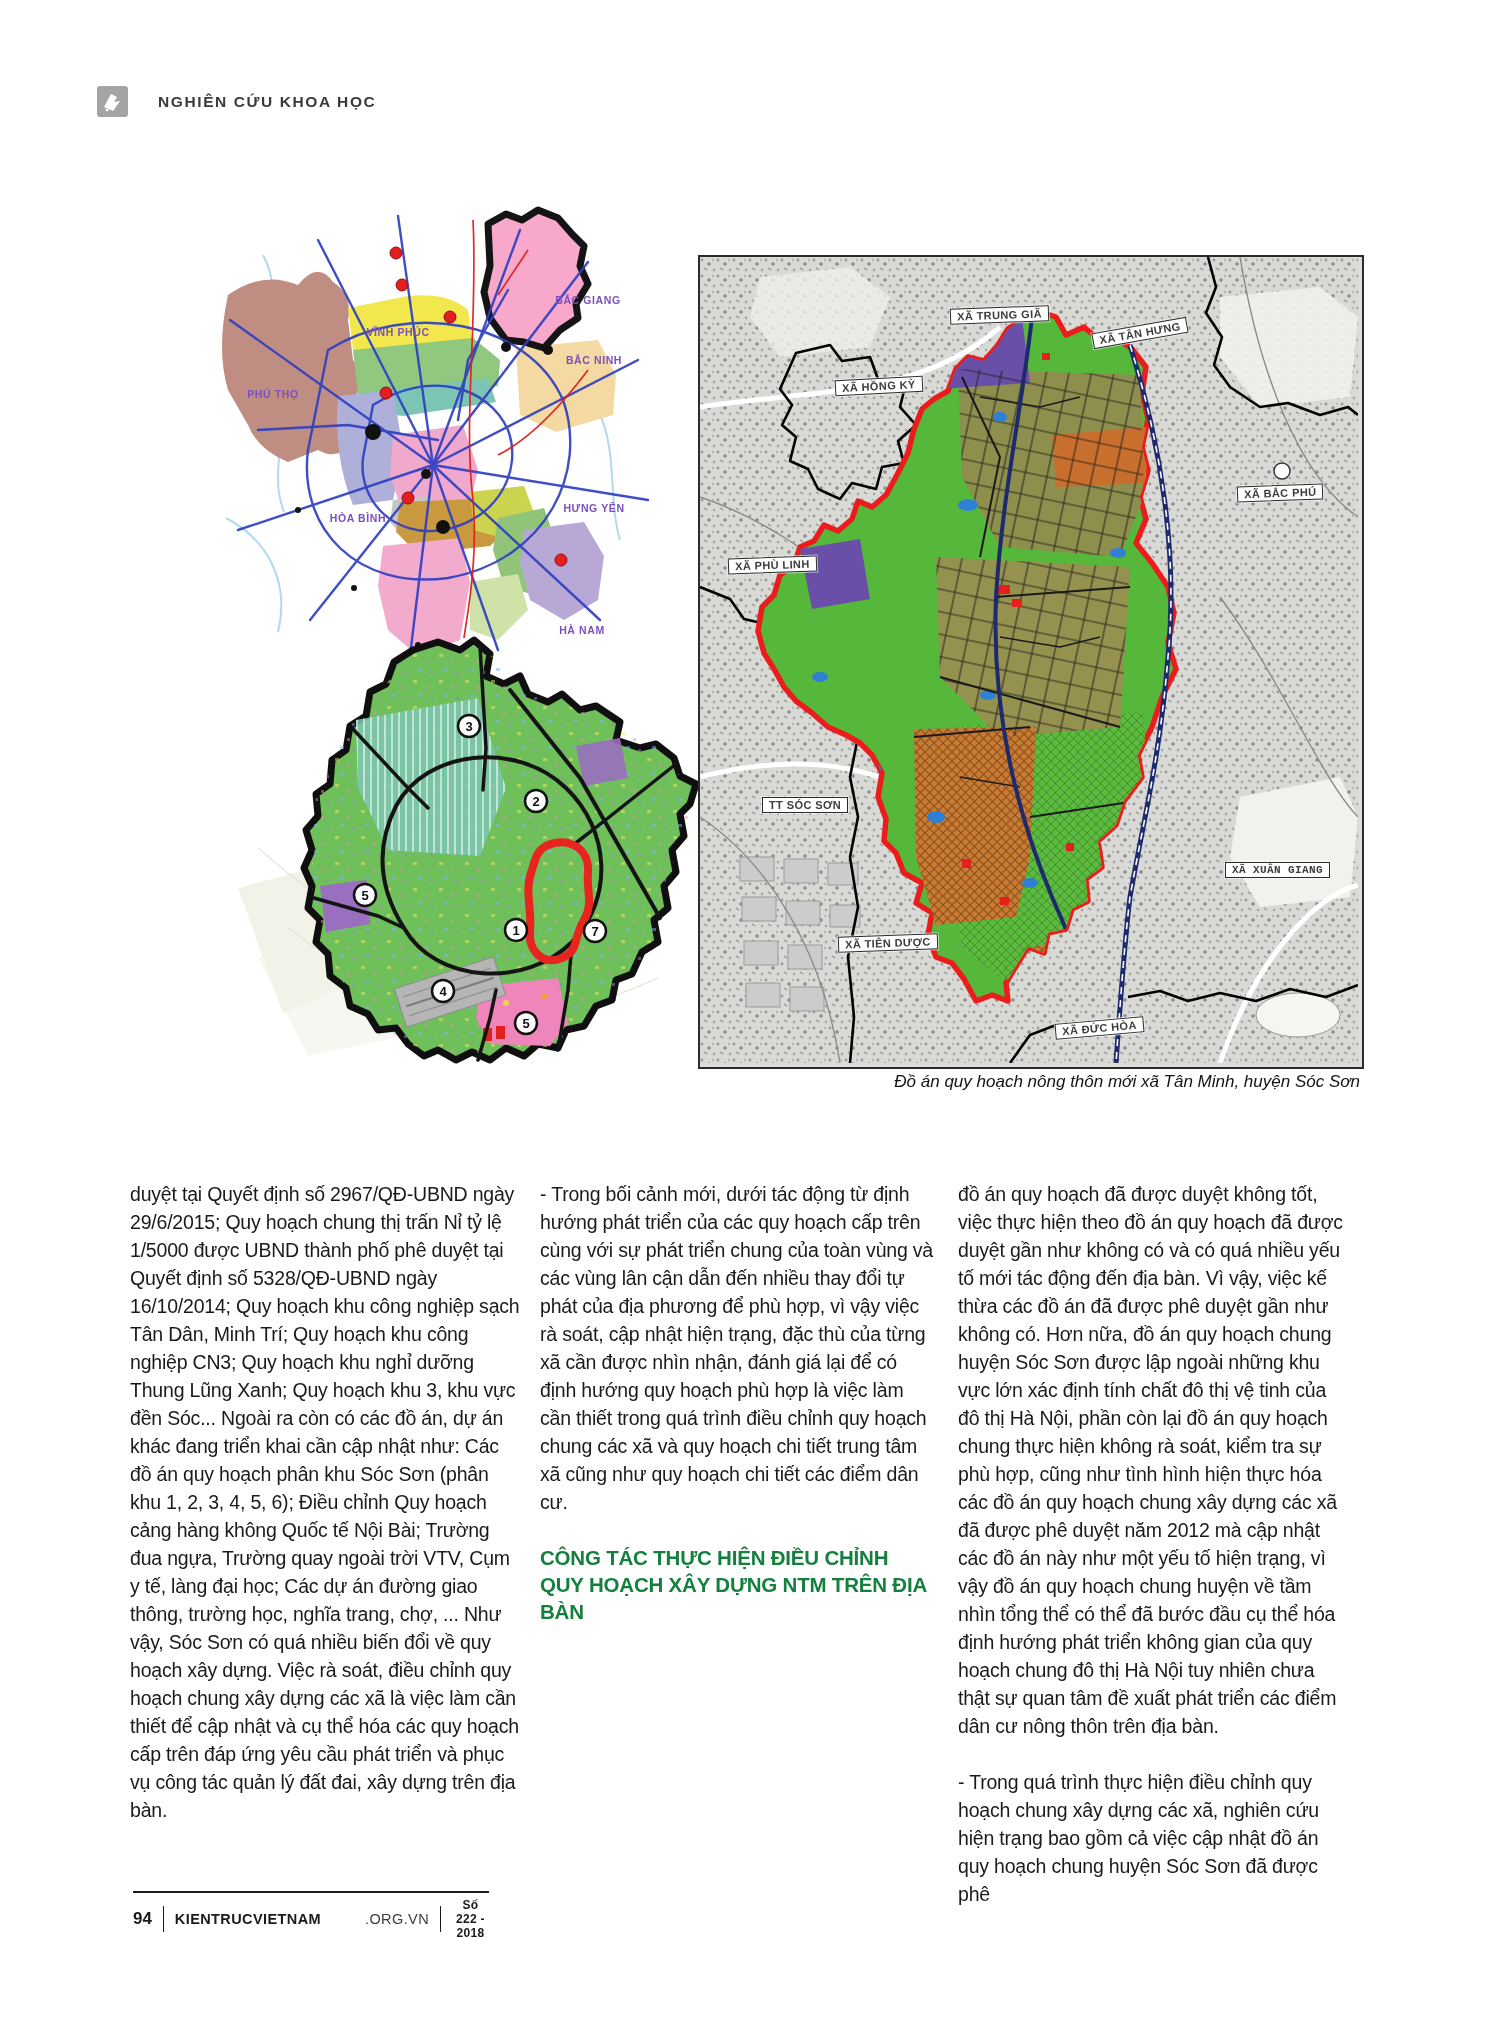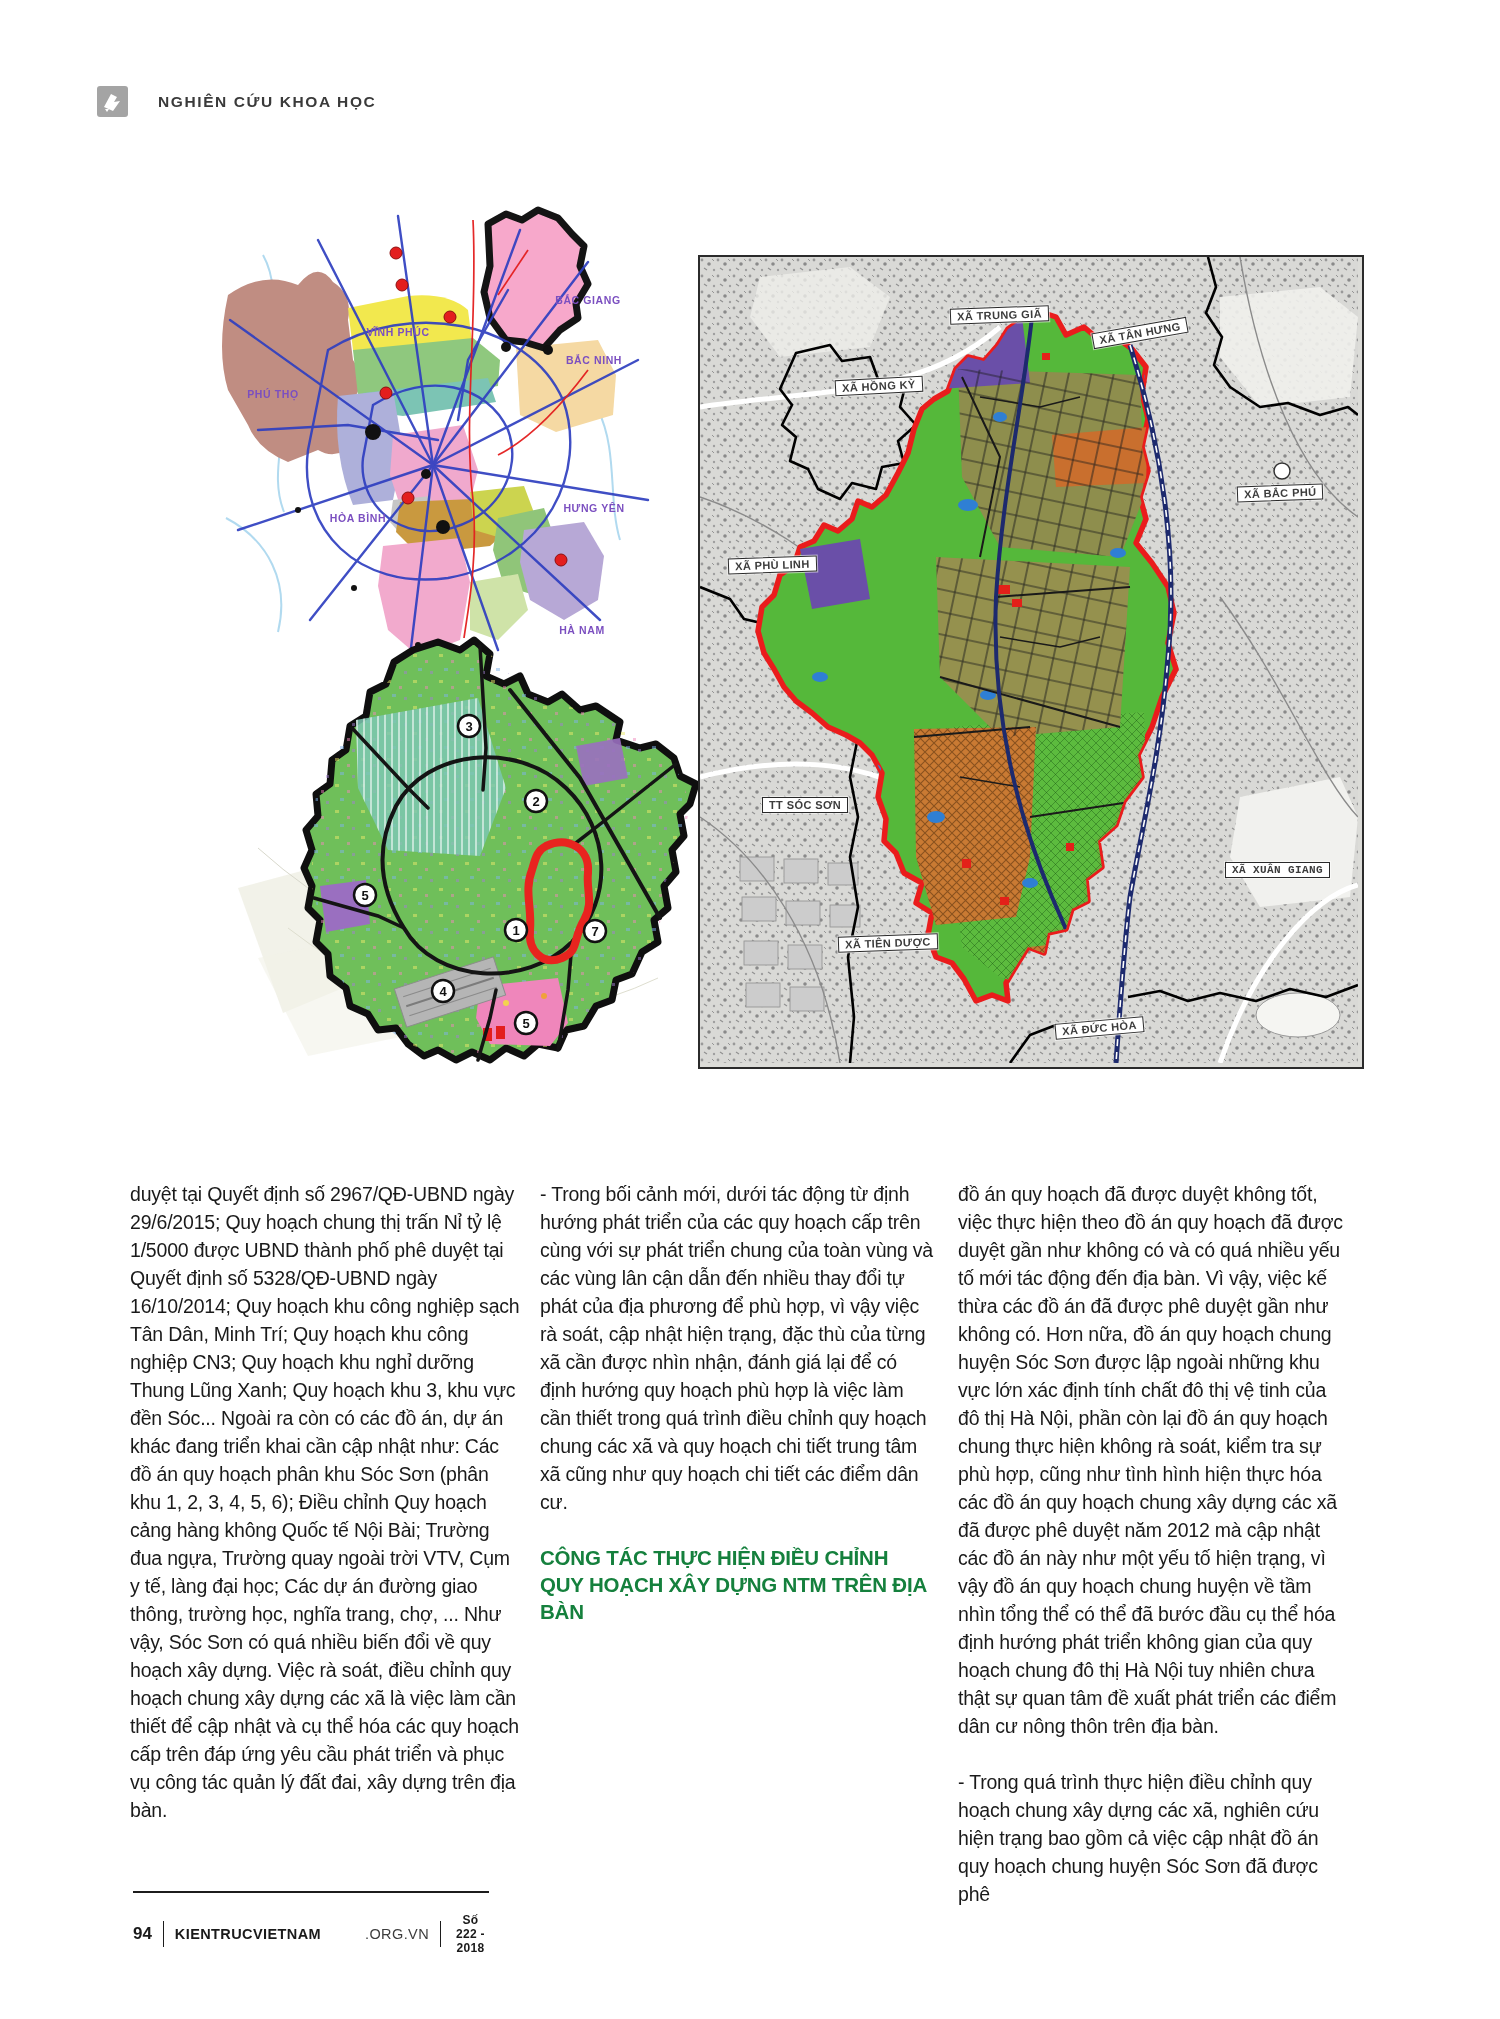--- a/index.html
+++ b/index.html
@@ -23,21 +23,21 @@
                   font-style:italic;font-size:17px;color:#141414;}
   
   .col{position:absolute;top:1180px;width:393px;font-size:19.5px;line-height:28px;letter-spacing:-0.2px;}
   #col-1{left:130px;}
   #col-2{left:540px;}
   #col-3{left:958px;}
   .col p{margin:0 0 28px 0;}
   .col h2{margin:24px 0 24px 0;font-size:20.5px;line-height:27px;letter-spacing:-0.2px;color:#15803d;}
   
   #footer{position:absolute;left:133px;top:1891px;width:356px;border-top:2px solid #1c1c1c;
-          display:flex;align-items:center;padding-top:20px;}
+          display:flex;align-items:center;padding-top:5px;}
   #footer .sep{width:2px;height:26px;background:#1c1c1c;margin:0 11px;}
   #page-number{font-size:17px;font-weight:bold;}
   #footer-site{font-size:14.5px;letter-spacing:.4px;}
   #footer-site .b{font-weight:bold;}
   #footer-site .r{font-weight:normal;color:#3d3d3d;margin-left:44px;}
   #footer-issue{font-size:12px;font-weight:bold;letter-spacing:.3px;text-align:center;}
   svg{display:block;}
 </style>
 </head>
 <body>
@@ -360,20 +360,21 @@
     <div class="map-label" style="left:392px;top:68px;transform:rotate(-10deg);">XÃ TÂN HƯNG</div>
     <div class="map-label" style="left:135px;top:121px;transform:rotate(-3deg);">XÃ HỒNG KỲ</div>
     <div class="map-label" style="left:537px;top:228px;transform:rotate(-2deg);">XÃ BẮC PHÚ</div>
     <div class="map-label" style="left:28px;top:300px;transform:rotate(-2deg);">XÃ PHÙ LINH</div>
     <div class="map-label" style="left:62px;top:540px;">TT SÓC SƠN</div>
     <div class="map-label" style="left:525px;top:605px;font-family:Liberation Mono, monospace;">XÃ XUÂN GIANG</div>
     <div class="map-label" style="left:138px;top:678px;transform:rotate(-2deg);">XÃ TIÊN DƯỢC</div>
     <div class="map-label" style="left:355px;top:763px;transform:rotate(-5deg);">XÃ ĐỨC HÒA</div>
   </div>
 
+  <div id="figure-caption">Đồ án quy hoạch nông thôn mới xã Tân Minh, huyện Sóc Sơn</div>
 
   <div id="col-1" class="col">
     <p>duyệt tại Quyết định số 2967/QĐ-UBND ngày 29/6/2015; Quy hoạch chung thị trấn Nỉ tỷ lệ 1/5000 được UBND thành phố phê duyệt tại Quyết định số 5328/QĐ-UBND ngày 16/10/2014; Quy hoạch khu công nghiệp sạch Tân Dân, Minh Trí; Quy hoạch khu công nghiệp CN3; Quy hoạch khu nghỉ dưỡng Thung Lũng Xanh; Quy hoạch khu 3, khu vực đền Sóc... Ngoài ra còn có các đồ án, dự án khác đang triển khai cần cập nhật như: Các đồ án quy hoạch phân khu Sóc Sơn (phân khu 1, 2, 3, 4, 5, 6); Điều chỉnh Quy hoạch cảng hàng không Quốc tế Nội Bài; Trường đua ngựa, Trường quay ngoài trời VTV, Cụm y tế, làng đại học; Các dự án đường giao thông, trường học, nghĩa trang, chợ, ... Như vậy, Sóc Sơn có quá nhiều biến đổi về quy hoạch xây dựng. Việc rà soát, điều chỉnh quy hoạch chung xây dựng các xã là việc làm cần thiết để cập nhật và cụ thể hóa các quy hoạch cấp trên đáp ứng yêu cầu phát triển và phục vụ công tác quản lý đất đai, xây dựng trên địa bàn.</p>
   </div>
 
   <div id="col-2" class="col">
     <p>- Trong bối cảnh mới, dưới tác động từ định hướng phát triển của các quy hoạch cấp trên cùng với sự phát triển chung của toàn vùng và các vùng lân cận dẫn đến nhiều thay đổi tự phát của địa phương để phù hợp, vì vậy việc rà soát, cập nhật hiện trạng, đặc thù của từng xã cần được nhìn nhận, đánh giá lại để có định hướng quy hoạch phù hợp là việc làm cần thiết trong quá trình điều chỉnh quy hoạch chung các xã và quy hoạch chi tiết trung tâm xã cũng như quy hoạch chi tiết các điểm dân cư.</p>
     <h2>CÔNG TÁC THỰC HIỆN ĐIỀU CHỈNH QUY HOẠCH XÂY DỰNG NTM TRÊN ĐỊA BÀN</h2>
   </div>
 

